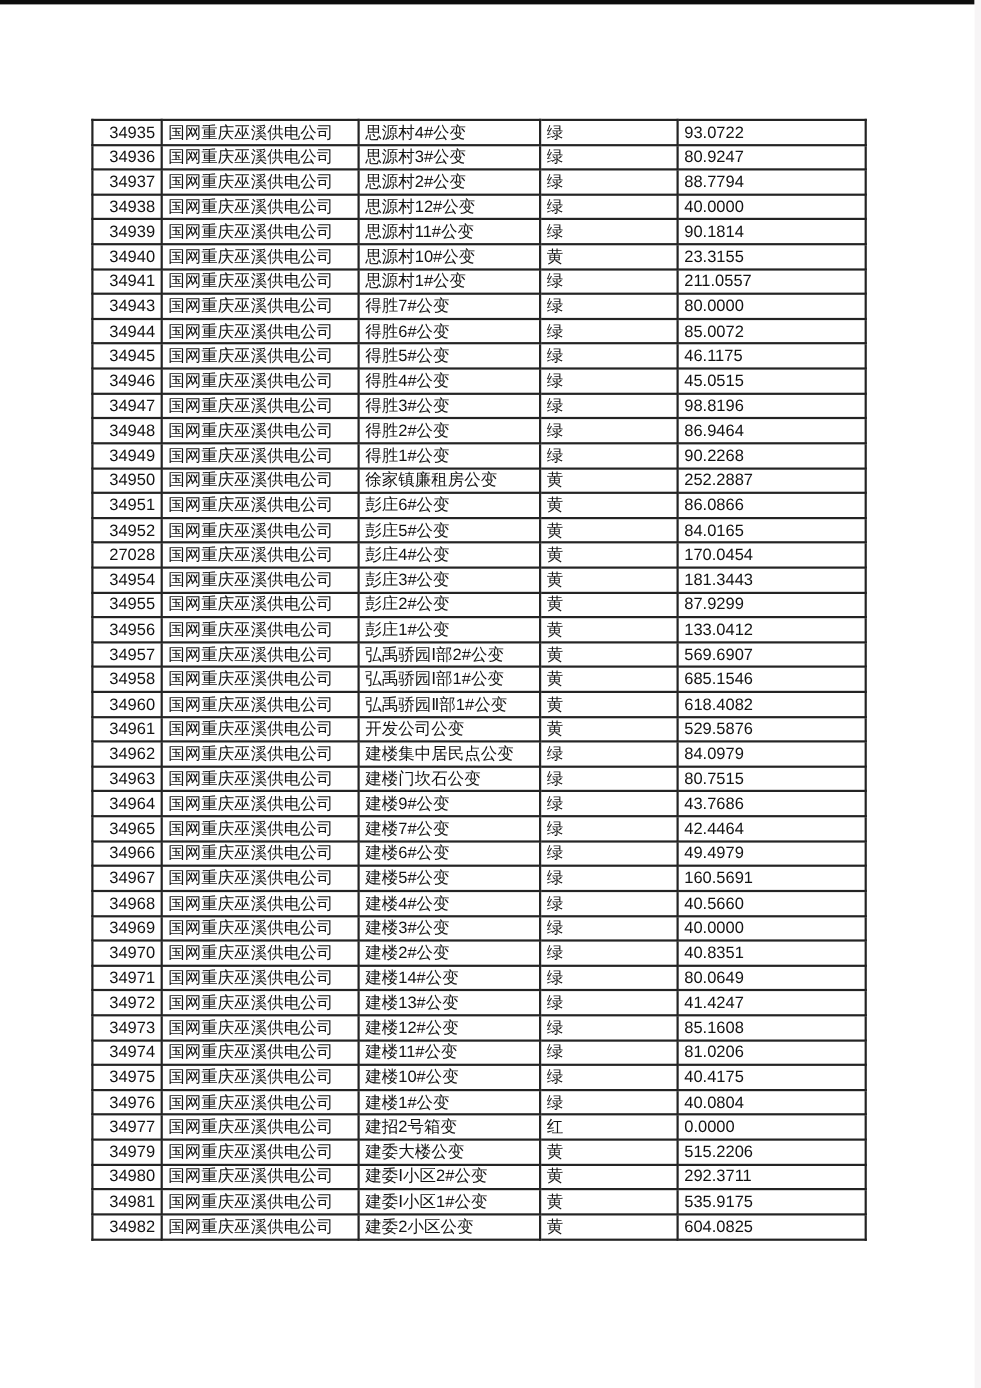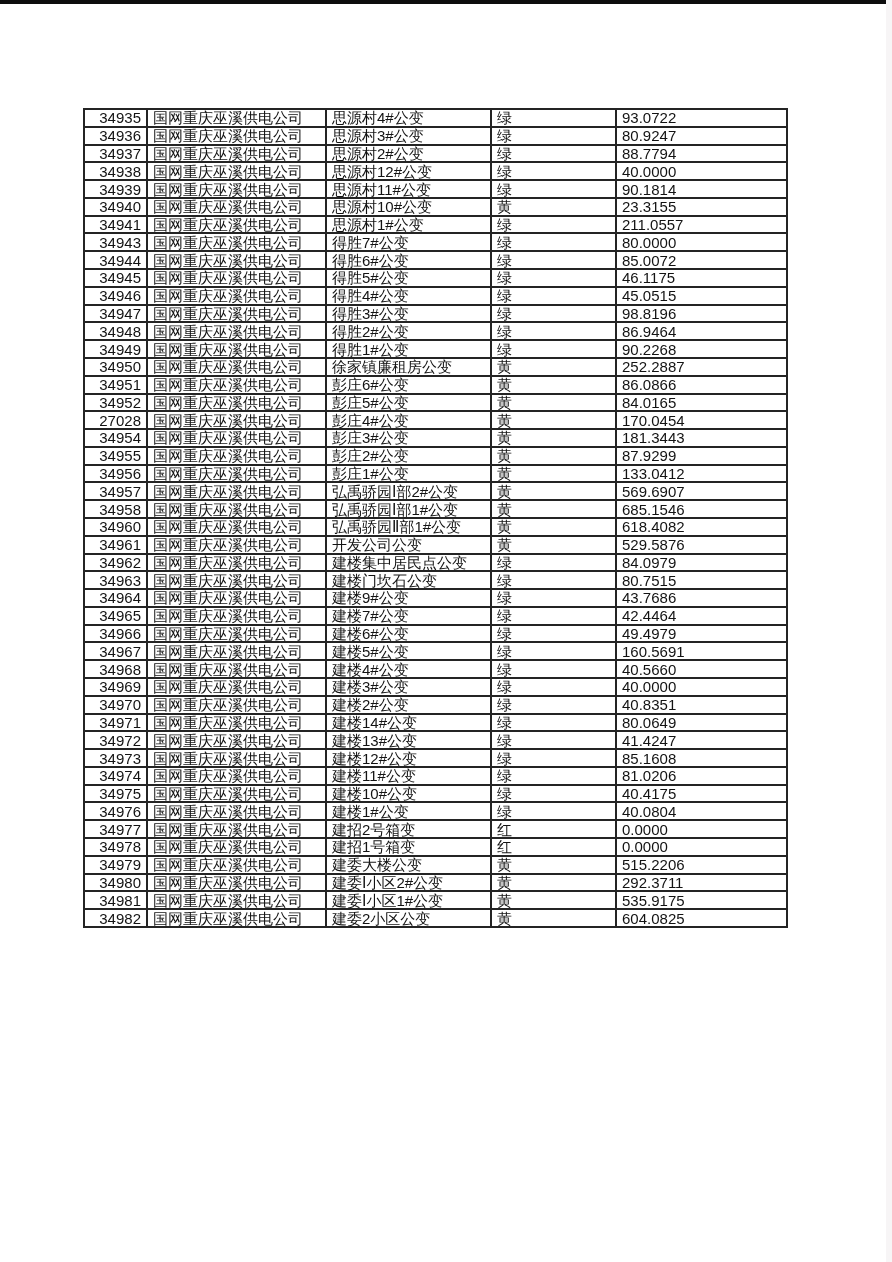--- a/index.html
+++ b/index.html
@@ -29,21 +29,21 @@
     right: 0;
     width: 6px;
     height: 100%;
     background: #f7f5f6;
   }
   table.data-table {
     position: absolute;
     left: 83px;
     top: 108px;
     width: 703px;
-    height: 820px;
+    height: 1020px;
     border-collapse: collapse;
     table-layout: fixed;
     font-size: 15px;
     line-height: 1;
   }
   table.data-table td {
     border: 2px solid #242424;
     padding: 0 5px;
     white-space: nowrap;
     overflow: hidden;
@@ -354,27 +354,20 @@
         <td class="al-center">40.0804</td>
       </tr>
       <tr>
         <td class="al-right">34977</td>
         <td class="al-left">国网重庆巫溪供电公司</td>
         <td class="al-left">建招2号箱变</td>
         <td class="al-left">红</td>
         <td class="al-center">0.0000</td>
       </tr>
       <tr>
-        <td class="al-right">34978</td>
-        <td class="al-left">国网重庆巫溪供电公司</td>
-        <td class="al-left">建招1号箱变</td>
-        <td class="al-left">红</td>
-        <td class="al-center">0.0000</td>
-      </tr>
-      <tr>
         <td class="al-right">34979</td>
         <td class="al-left">国网重庆巫溪供电公司</td>
         <td class="al-left">建委大楼公变</td>
         <td class="al-left">黄</td>
         <td class="al-center">515.2206</td>
       </tr>
       <tr>
         <td class="al-right">34980</td>
         <td class="al-left">国网重庆巫溪供电公司</td>
         <td class="al-left">建委Ⅰ小区2#公变</td>

